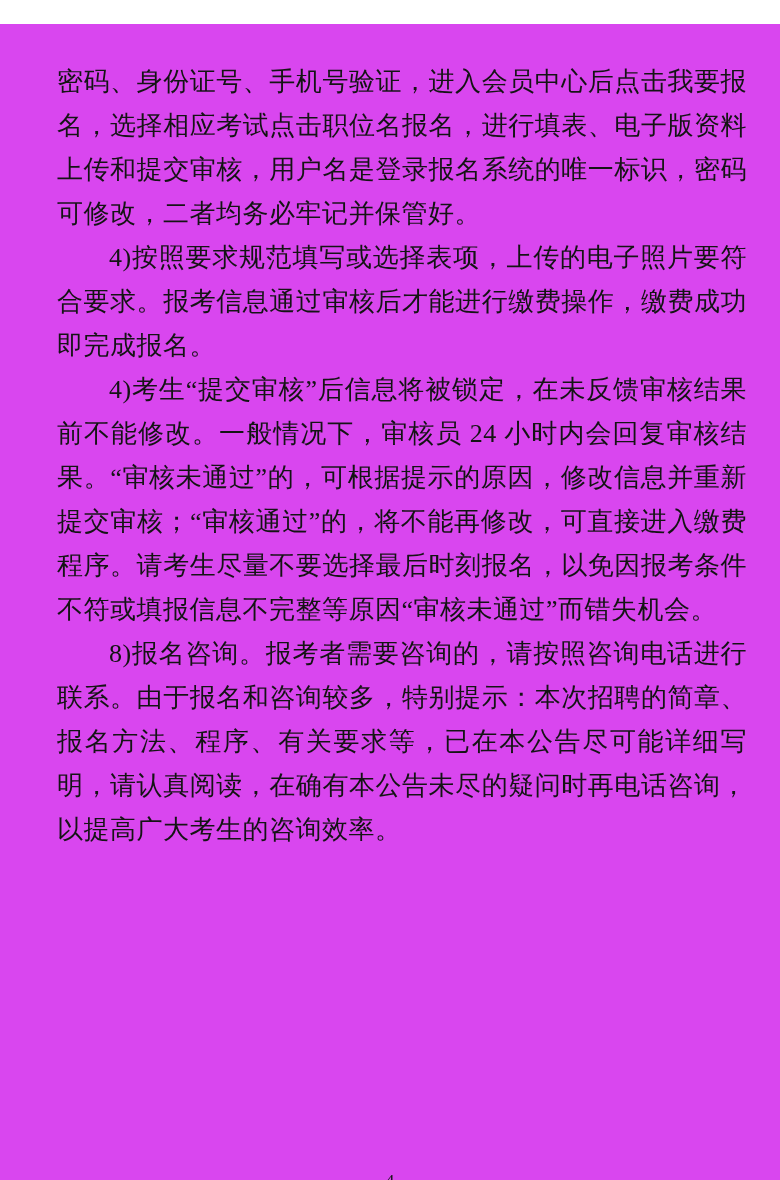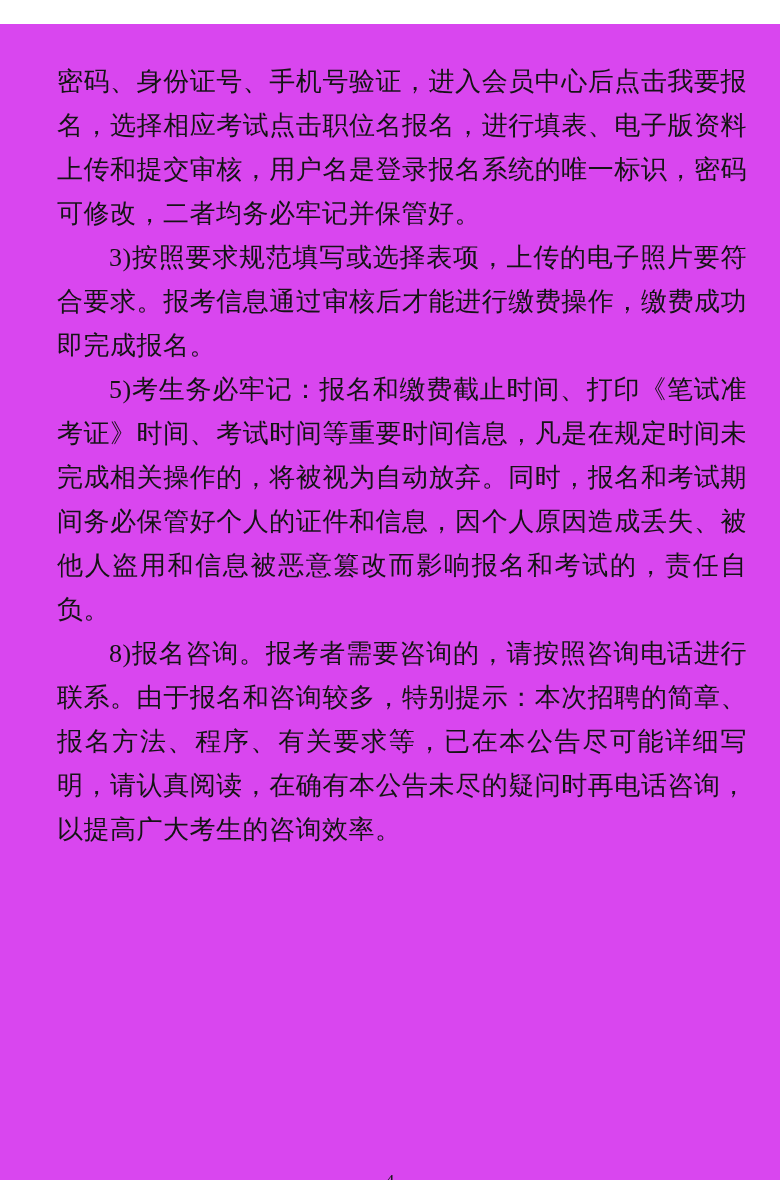--- a/index.html
+++ b/index.html
@@ -45,18 +45,18 @@
     line-height: 22px;
     color: #141414;
   }
 </style>
 </head>
 <body>
 
 <div class="page">
   <div class="doc-body">
     <p>密码、身份证号、手机号验证，进入会员中心后点击我要报名，选择相应考试点击职位名报名，进行填表、电子版资料上传和提交审核，用户名是登录报名系统的唯一标识，密码可修改，二者均务必牢记并保管好。</p>
-    <p class="indent">3)按照要求规范填写或选择表项，上传的电子照片要符合要求。报考信息通过审核后才能进行缴费操作，缴费成功即完成报名。</p>
-    <p class="indent">5)考生务必牢记：报名和缴费截止时间、打印《笔试准考证》时间、考试时间等重要时间信息，凡是在规定时间未完成相关操作的，将被视为自动放弃。同时，报名和考试期间务必保管好个人的证件和信息，因个人原因造成丢失、被他人盗用和信息被恶意篡改而影响报名和考试的，责任自负。</p>
+    <p class="indent">4)按照要求规范填写或选择表项，上传的电子照片要符合要求。报考信息通过审核后才能进行缴费操作，缴费成功即完成报名。</p>
+    <p class="indent">4)考生“提交审核”后信息将被锁定，在未反馈审核结果前不能修改。一般情况下，审核员 24 小时内会回复审核结果。“审核未通过”的，可根据提示的原因，修改信息并重新提交审核；“审核通过”的，将不能再修改，可直接进入缴费程序。请考生尽量不要选择最后时刻报名，以免因报考条件不符或填报信息不完整等原因“审核未通过”而错失机会。</p>
     <p class="indent">8)报名咨询。报考者需要咨询的，请按照咨询电话进行联系。由于报名和咨询较多，特别提示：本次招聘的简章、报名方法、程序、有关要求等，已在本公告尽可能详细写明，请认真阅读，在确有本公告未尽的疑问时再电话咨询，以提高广大考生的咨询效率。</p>
   </div>
   <div class="page-number">4</div>
 </div>
 
 </body></html>

